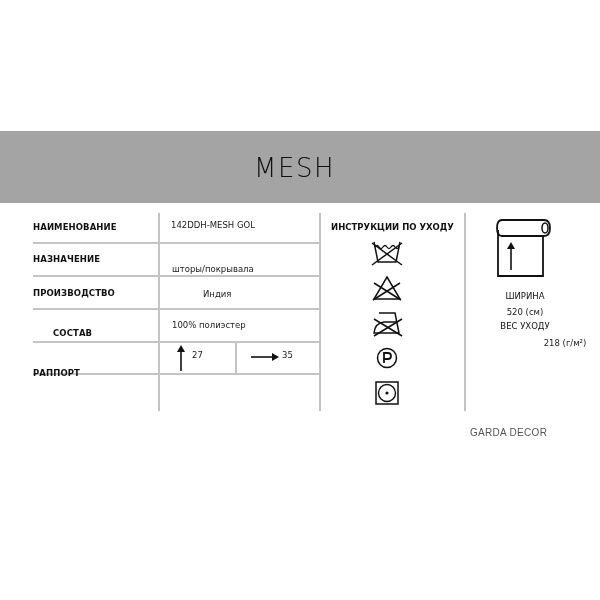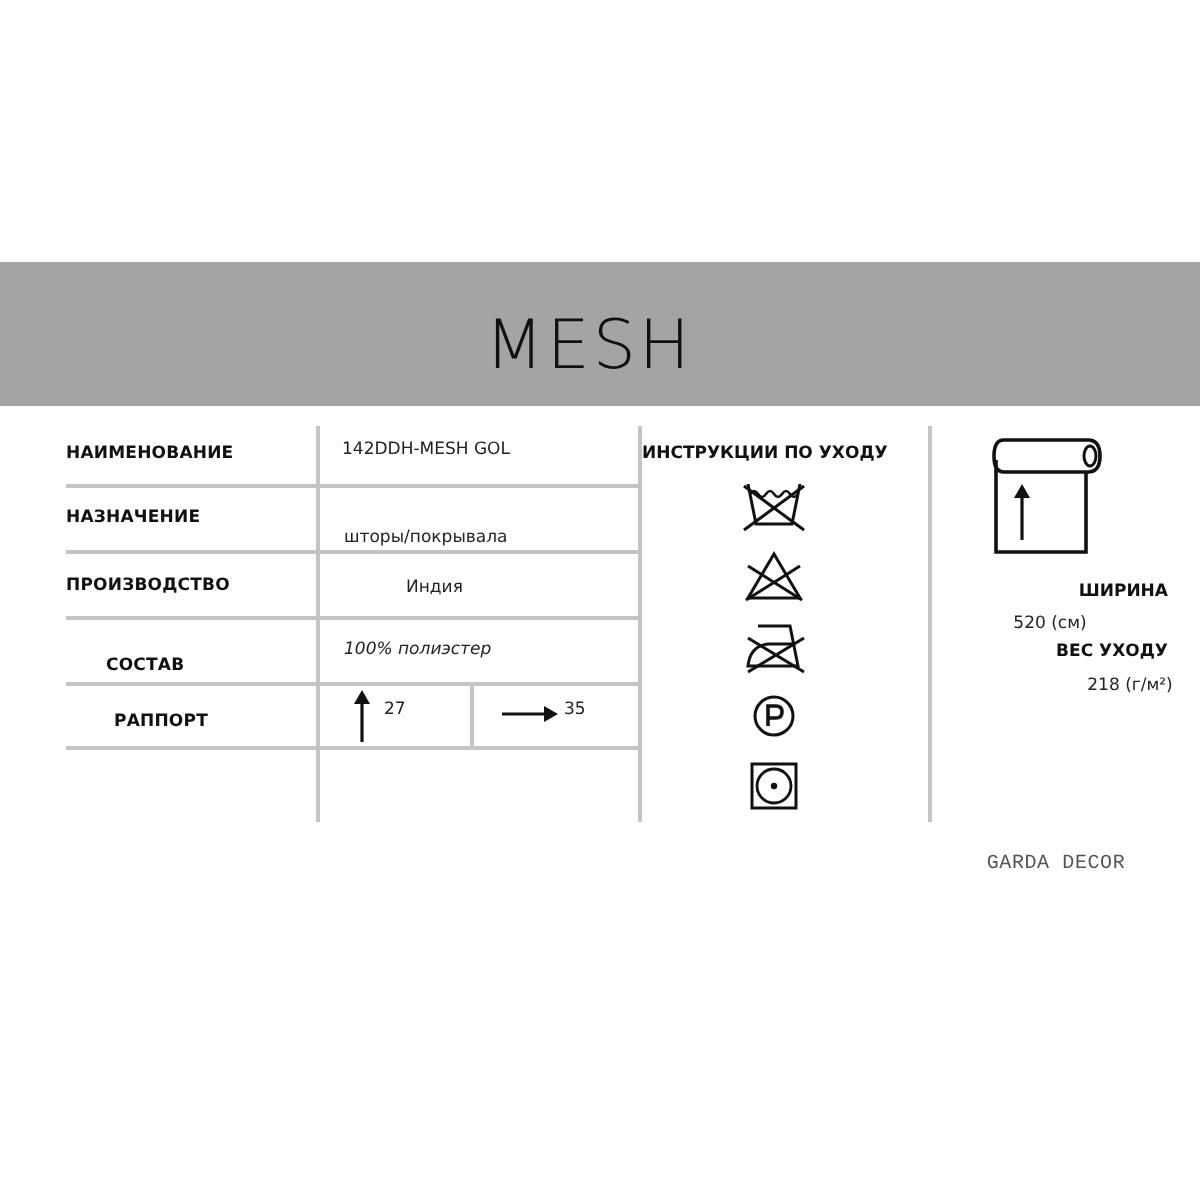--- a/index.html
+++ b/index.html
@@ -6,48 +6,48 @@
   body {
     width: 600px; height: 600px; background: #ffffff; position: relative; overflow: hidden;
     font-family: "DejaVu Sans", sans-serif; color: #111;
   }
   .band {
     position: absolute; left: 0; top: 131px; width: 600px; height: 72px;
     background: #a4a4a4;
   }
   .band-title {
     position: absolute; left: 0; width: 589px; top: 153px; text-align: center;
-    font-family: "DejaVu Sans", sans-serif; font-weight: 300; font-size: 34px;
+    font-family: "DejaVu Sans", sans-serif; font-weight: 300; font-size: 26px;
     letter-spacing: 1.5px; color: #111;
   }
   .vline { position: absolute; width: 2px; background: #c4c4c4; }
   .hline { position: absolute; height: 2px; background: #c4c4c4; }
   .label {
     position: absolute; left: 33px; font-size: 8.5px; font-weight: bold;
     letter-spacing: 0.1px; color: #111;
   }
   .value {
     position: absolute; font-size: 8.5px; color: #222;
   }
   .care-title {
-    position: absolute; left: 321px; width: 143px; top: 222px; text-align: left;
+    position: absolute; left: 321px; width: 143px; top: 222px; text-align: center;
     font-size: 8.5px; font-weight: bold; color: #111;
   }
   .icon { position: absolute; }
   .spec-label {
-    position: absolute; left: 466px; width: 118px; text-align: right;
-    font-size: 8.5px; font-weight: bold; color: #111;
+    position: absolute; left: 466px; width: 118px; text-align: center;
+    font-size: 8.5px; font-weight: normal; color: #111;
   }
   .spec-value {
     position: absolute; left: 466px; width: 118px; text-align: center;
     font-size: 8.5px; color: #222;
   }
   .brand {
-    position: absolute; left: 470px; width: 116px; top: 427px; text-align: center;
-    font-family: Liberation Mono, monospace; font-size: 10px; color: #555; letter-spacing: 0.3px;
+    position: absolute; left: 470px; width: 116px; top: 427px; text-align: left;
+    font-family: Liberation Sans, sans-serif; font-size: 10px; color: #555; letter-spacing: 0.3px;
   }
 </style>
 </head>
 <body>
 
 <div class="band"></div>
 <div class="band-title">MESH</div>
 
 <div class="vline" style="left:158px; top:213px; height:198px;"></div>
 <div class="vline" style="left:319px; top:213px; height:198px;"></div>
@@ -63,23 +63,23 @@
 <div class="label" style="top:222px;">НАИМЕНОВАНИЕ</div>
 <div class="value" style="left:171px; top:220px;">142DDH-MESH GOL</div>
 
 <div class="label" style="top:254px;">НАЗНАЧЕНИЕ</div>
 <div class="value" style="left:172px; top:254px;margin-top:10px;">шторы/покрывала</div>
 
 <div class="label" style="top:288px;">ПРОИЗВОДСТВО</div>
 <div class="value" style="left:172px; top:289px;padding-left:31px;">Индия</div>
 
 <div class="label" style="top:328px;padding-left:20px;">СОСТАВ</div>
-<div class="value" style="left:172px; top:320px;font-style:italic;">100% полиэстер</div>
+<div class="value" style="left:172px; top:320px;">100% полиэстер</div>
 
-<div class="label" style="top:356px;margin-left:24px;">РАППОРТ</div>
+<div class="label" style="top:368px;">РАППОРТ</div>
 <svg class="icon" style="left:176px; top:345px;" width="10" height="26" viewBox="0 0 10 26">
   <line x1="5" y1="3" x2="5" y2="26" stroke="#111" stroke-width="1.6"></line>
   <polygon points="5,0 1,7 9,7" fill="#111"></polygon>
 </svg>
 <div class="value" style="left:192px; top:350px;">27</div>
 <svg class="icon" style="left:251px; top:352px;" width="28" height="10" viewBox="0 0 28 10">
   <line x1="0" y1="5" x2="24" y2="5" stroke="#111" stroke-width="1.6"></line>
   <polygon points="28,5 21,1 21,9" fill="#111"></polygon>
 </svg>
 <div class="value" style="left:282px; top:350px;">35</div>

